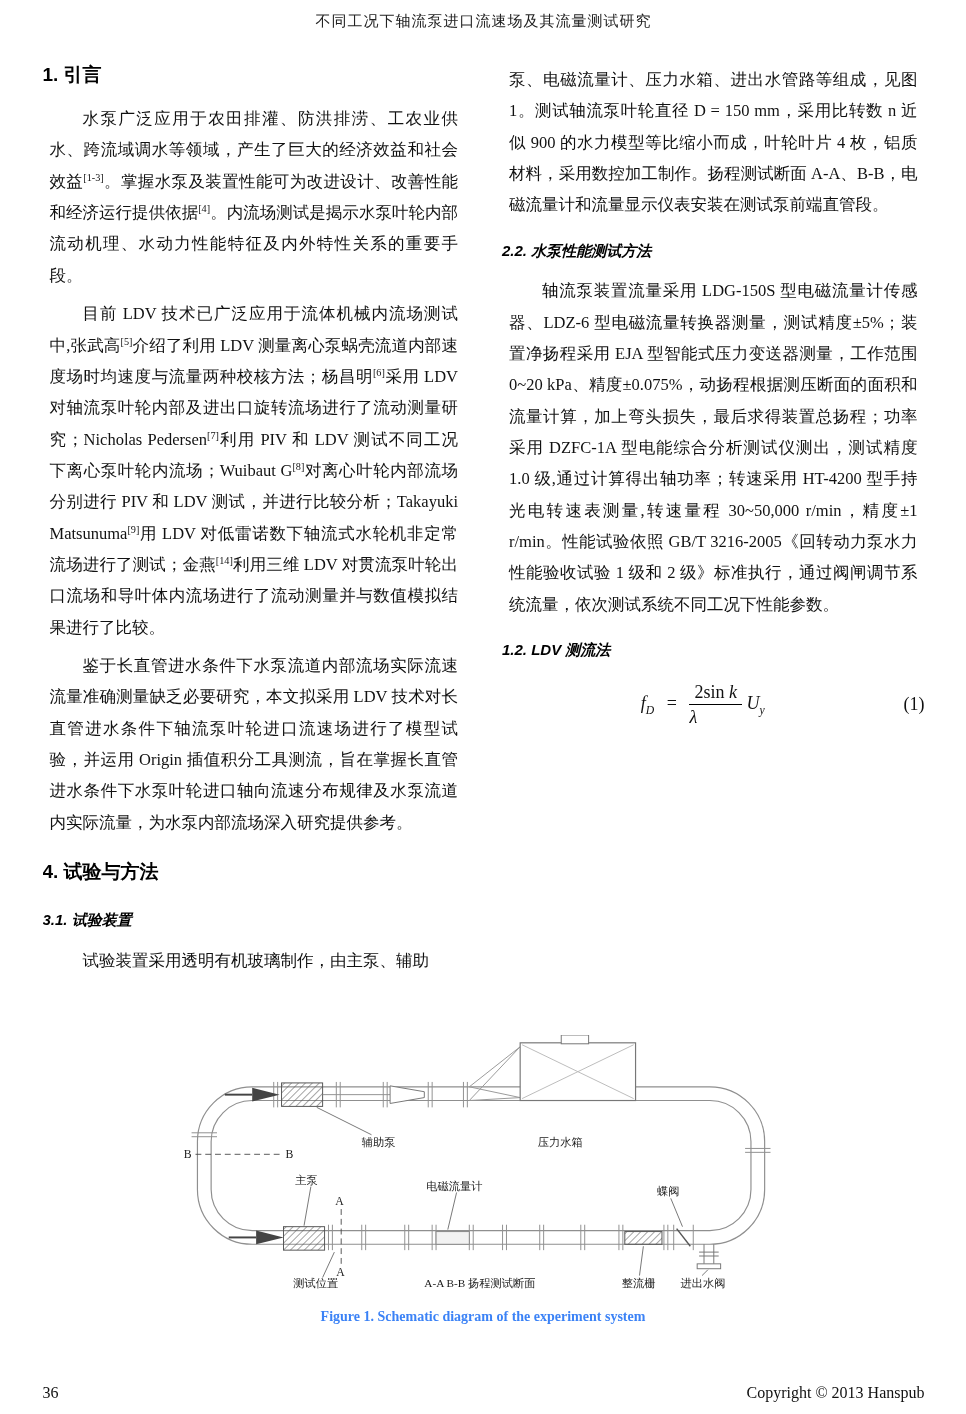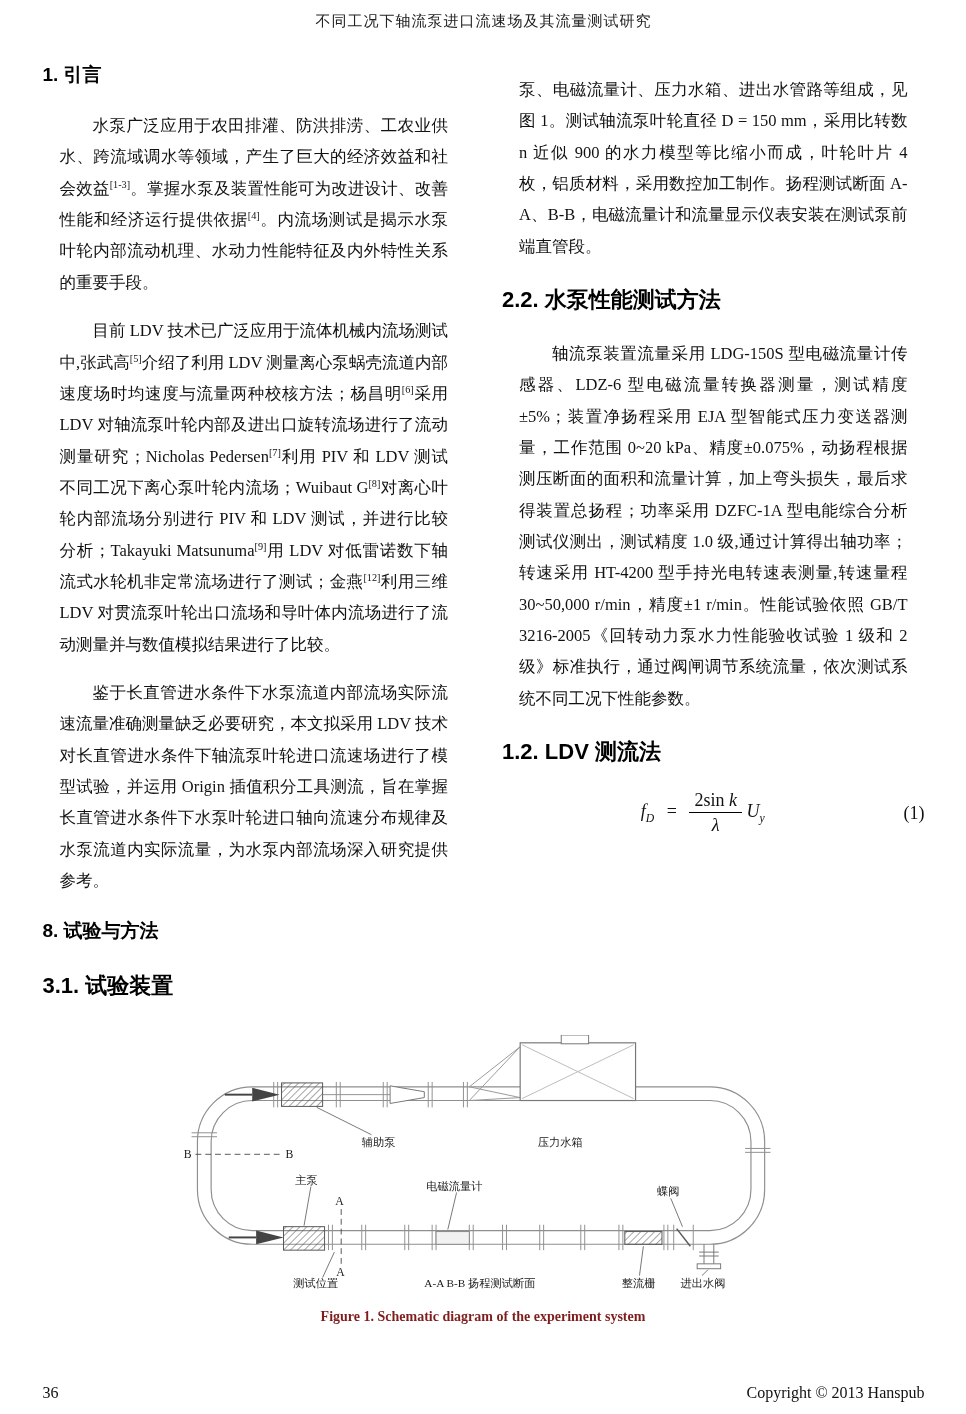--- a/index.html
+++ b/index.html
@@ -7,45 +7,45 @@
   .page {
     width: 955px; height: 1414px; background: #fff; position: relative;
     margin: 0 auto; padding: 12px 36px 0 37px;
     font-family: "Liberation Serif", "DejaVu Serif", serif; color: #111;
   }
   .running-head {
     text-align: center; font-size: 15px; letter-spacing: 1px; color: #222;
   }
   .columns { display: flex; gap: 37px; margin-top: 26px; height: 972px; overflow: hidden; }
   .col { flex: 1; font-size: 16.5px; line-height: 1.9; text-align: justify; }
-  .col p { margin: 17px; text-indent: 2em; }
+  .col p { margin: 7px; text-indent: 2em; }
   .col p.no-indent { text-indent: 0; }
   h2.sec, h3.subsec {
     font-family: "Liberation Sans", "DejaVu Sans", sans-serif;
     font-weight: 700; color: #000; margin: 16px 0 10px;
   }
   h2.sec { font-size: 19px; }
-  h3.subsec { font-size: 22px; }
+  h3.subsec { font-size: 15px; font-style: italic; }
   h2.sec:first-child { margin-top: 0; }
   sup { font-size: 0.62em; line-height: 0; }
   
   .eq-line { display: flex; align-items: center; margin: 16px 0 4px; font-size: 18px; }
   .eq-body { flex: 1; text-align: center; }
   .eq-var { font-style: italic; font-family: Liberation Serif, serif; }
   .eq-var sub { font-size: 0.65em; font-style: italic; }
   .eq-rel { margin: 0 8px; }
-  .eq-frac { display: inline-flex; flex-direction: column; vertical-align: middle; text-align: center; line-height: 1.25; }
+  .eq-frac { display: inline-flex; flex-direction: column; vertical-align: middle; text-align: left; line-height: 1.25; }
   .eq-num { border-bottom: 1.3px solid #000; padding: 0 5px 1px; }
   .eq-den { padding-top: 1px; font-style: italic; }
   .eq-num i { font-style: italic; }
   .eq-no { font-style: normal; }
   
   .figure-block { position: absolute; top: 1035px; left: 0; right: 0; text-align: center; }
   .figure-block svg { display: block; margin: 0 auto; background: #fff; }
-  .fig-caption { font-weight: 700; font-size: 14px; margin-top: 6px; line-height: 1.45; color: #7f1d1d; }
+  .fig-caption { font-weight: 700; font-size: 14px; margin-top: 6px; line-height: 1.45; color: #3b82f6; }
   .pipe { fill: none; stroke: #8f8f8f; stroke-width: 1.2; }
   .tick { stroke: #8f8f8f; stroke-width: 1; }
   .leader { stroke: #666; stroke-width: 0.9; fill: none; }
   .dashline { stroke: #444; stroke-width: 0.9; stroke-dasharray: 6 4; fill: none; }
   .fig-label { font-family: "Liberation Serif", "DejaVu Serif", serif; font-size: 11.5px; fill: #1a1a1a; }
   .fig-letter { font-family: "Liberation Serif", "DejaVu Serif", serif; font-size: 12px; fill: #1a1a1a; }
   
   .footer {
     position: absolute; left: 37px; right: 36px; bottom: 12px;
     display: flex; justify-content: space-between; font-size: 16px; color: #111; margin-top: 24px;
@@ -56,23 +56,23 @@
 
 <div class="page">
 
   <div class="running-head">不同工况下轴流泵进口流速场及其流量测试研究</div>
 
   <div class="columns">
 
     <div class="col">
       <h2 class="sec">1. 引言</h2>
       <p>水泵广泛应用于农田排灌、防洪排涝、工农业供水、跨流域调水等领域，产生了巨大的经济效益和社会效益<sup>[1-3]</sup>。掌握水泵及装置性能可为改进设计、改善性能和经济运行提供依据<sup>[4]</sup>。内流场测试是揭示水泵叶轮内部流动机理、水动力性能特征及内外特性关系的重要手段。</p>
-      <p>目前 LDV 技术已广泛应用于流体机械内流场测试中,张武高<sup>[5]</sup>介绍了利用 LDV 测量离心泵蜗壳流道内部速度场时均速度与流量两种校核方法；杨昌明<sup>[6]</sup>采用 LDV 对轴流泵叶轮内部及进出口旋转流场进行了流动测量研究；Nicholas Pedersen<sup>[7]</sup>利用 PIV 和 LDV 测试不同工况下离心泵叶轮内流场；Wuibaut G<sup>[8]</sup>对离心叶轮内部流场分别进行 PIV 和 LDV 测试，并进行比较分析；Takayuki Matsunuma<sup>[9]</sup>用 LDV 对低雷诺数下轴流式水轮机非定常流场进行了测试；金燕<sup>[12]</sup>利用三维 LDV 对贯流泵叶轮出口流场和导叶体内流场进行了流动测量并与数值模拟结果进行了比较。</p>
+      <p>目前 LDV 技术已广泛应用于流体机械内流场测试中,张武高<sup>[5]</sup>介绍了利用 LDV 测量离心泵蜗壳流道内部速度场时均速度与流量两种校核方法；杨昌明<sup>[6]</sup>采用 LDV 对轴流泵叶轮内部及进出口旋转流场进行了流动测量研究；Nicholas Pedersen<sup>[7]</sup>利用 PIV 和 LDV 测试不同工况下离心泵叶轮内流场；Wuibaut G<sup>[8]</sup>对离心叶轮内部流场分别进行 PIV 和 LDV 测试，并进行比较分析；Takayuki Matsunuma<sup>[9]</sup>用 LDV 对低雷诺数下轴流式水轮机非定常流场进行了测试；金燕<sup>[14]</sup>利用三维 LDV 对贯流泵叶轮出口流场和导叶体内流场进行了流动测量并与数值模拟结果进行了比较。</p>
       <p>鉴于长直管进水条件下水泵流道内部流场实际流速流量准确测量缺乏必要研究，本文拟采用 LDV 技术对长直管进水条件下轴流泵叶轮进口流速场进行了模型试验，并运用 Origin 插值积分工具测流，旨在掌握长直管进水条件下水泵叶轮进口轴向流速分布规律及水泵流道内实际流量，为水泵内部流场深入研究提供参考。</p>
-      <h2 class="sec">8. 试验与方法</h2>
+      <h2 class="sec">4. 试验与方法</h2>
       <h3 class="subsec">3.1. 试验装置</h3>
       <p>试验装置采用透明有机玻璃制作，由主泵、辅助</p>
     </div>
 
     <div class="col">
       <p class="no-indent">泵、电磁流量计、压力水箱、进出水管路等组成，见图 1。测试轴流泵叶轮直径 D = 150 mm，采用比转数 n 近似 900 的水力模型等比缩小而成，叶轮叶片 4 枚，铝质材料，采用数控加工制作。扬程测试断面 A-A、B-B，电磁流量计和流量显示仪表安装在测试泵前端直管段。</p>
       <h3 class="subsec">2.2. 水泵性能测试方法</h3>
       <p>轴流泵装置流量采用 LDG-150S 型电磁流量计传感器、LDZ-6 型电磁流量转换器测量，测试精度±5%；装置净扬程采用 EJA 型智能式压力变送器测量，工作范围 0~20 kPa、精度±0.075%，动扬程根据测压断面的面积和流量计算，加上弯头损失，最后求得装置总扬程；功率采用 DZFC-1A 型电能综合分析测试仪测出，测试精度 1.0 级,通过计算得出轴功率；转速采用 HT-4200 型手持光电转速表测量,转速量程 30~50,000 r/min，精度±1 r/min。性能试验依照 GB/T 3216-2005《回转动力泵水力性能验收试验 1 级和 2 级》标准执行，通过阀闸调节系统流量，依次测试系统不同工况下性能参数。</p>
       <h3 class="subsec">1.2. LDV 测流法</h3>
 

